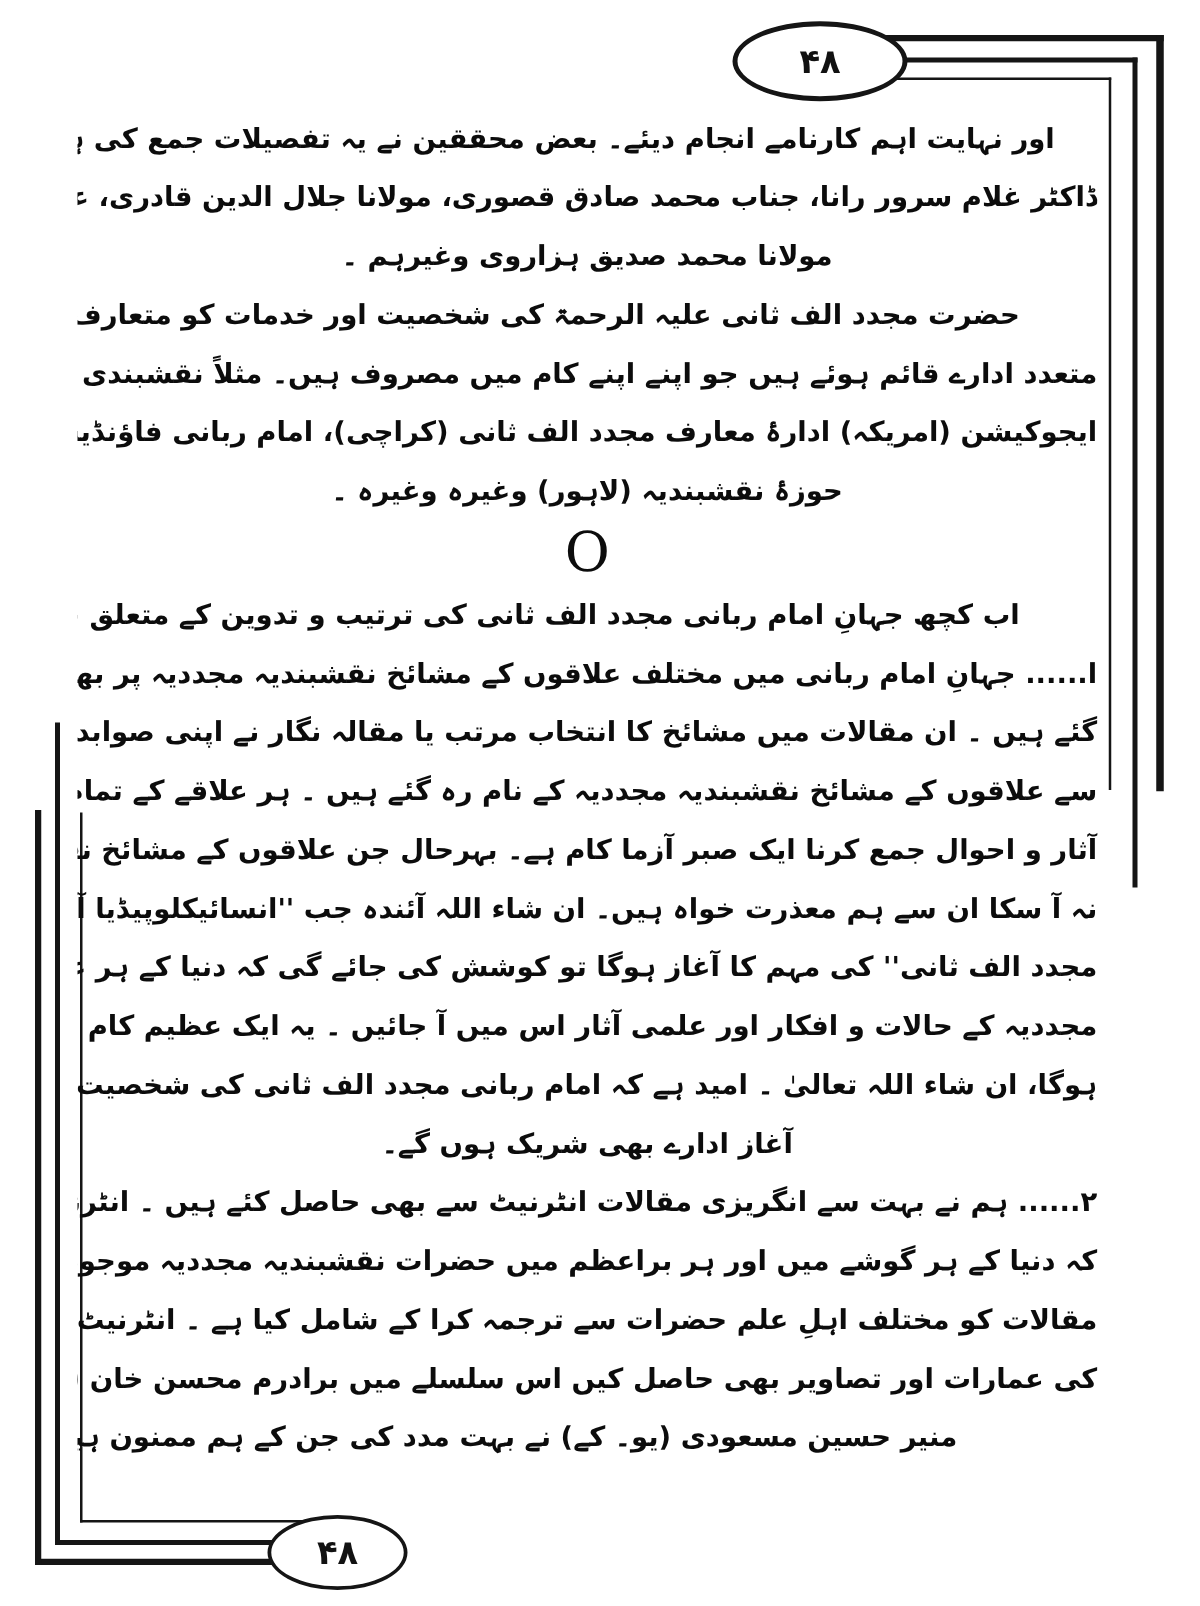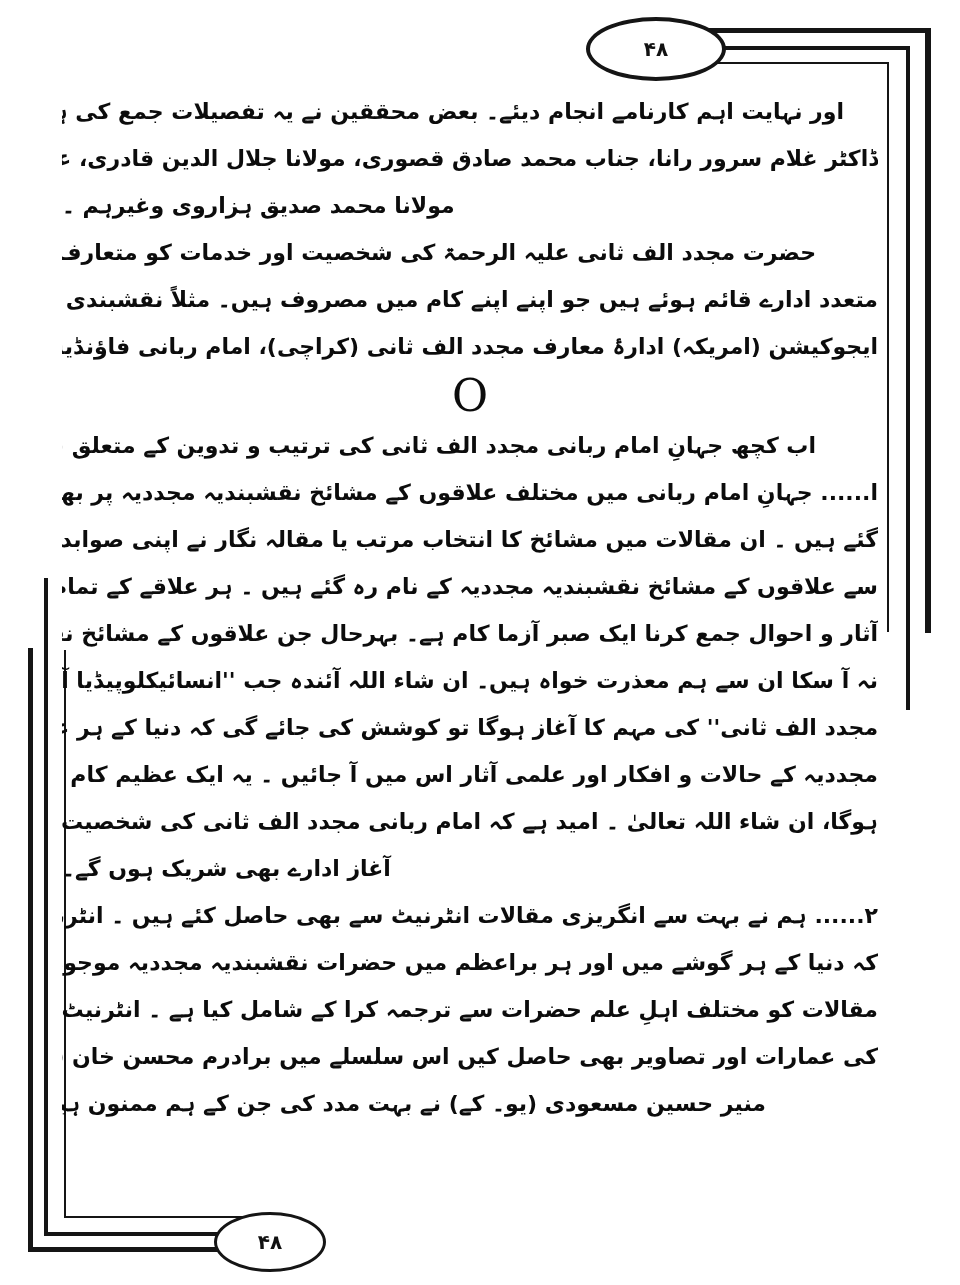--- a/index.html
+++ b/index.html
@@ -12,32 +12,32 @@
   .tr-outer{top:28px;left:652px;right:29px;height:600px;border-top:5px solid #151515;border-right:6px solid #151515;}
   .tr-mid  {top:46px;left:658px;right:50px;height:660px;border-top:4px solid #151515;border-right:4px solid #151515;}
   .tr-inner{top:62px;left:666px;right:71px;height:568px;border-top:2px solid #151515;border-right:2px solid #151515;}
   .bl-outer{top:648px;left:28px;width:202px;height:599px;border-left:5px solid #151515;border-bottom:5px solid #151515;}
   .bl-mid  {top:578px;left:44px;width:192px;height:654px;border-left:4px solid #151515;border-bottom:4px solid #151515;}
   .bl-inner{top:650px;left:64px;width:178px;height:566px;border-left:2px solid #151515;border-bottom:2px solid #151515;}
   
   .oval{
     position:absolute;background:#fff;border-radius:50%;
     display:flex;align-items:center;justify-content:center;
-    font-weight:bold;font-size:20px;line-height:1;z-index:5;
+    font-weight:bold;font-size:27px;line-height:1;z-index:5;
   }
   .oval-top{left:586px;top:17px;width:132px;height:56px;border:4px solid #151515;}
   .oval-bottom{left:214px;top:1212px;width:106px;height:54px;border:3px solid #151515;}
   
   .page-text{
     position:absolute;top:88px;left:62px;width:816px;direction:rtl;
     font-size:22px;font-weight:bold;color:#0c0c0c;overflow:hidden;
   }
   .line{line-height:47px;white-space:nowrap;}
   .line.just{text-align:justify;text-align-last:justify;}
-  .line.last{text-align:left;}
+  .line.last{text-align:center;}
   .line.ind-md{padding-right:62px;}
   .line.ind-sm{padding-right:34px;}
   .line.inset{padding-right:112px;}
   .separator{
     text-align:center;font-size:44px;line-height:52px;font-weight:normal;
     font-family:"DejaVu Serif",serif;letter-spacing:0;
   }
 </style>
 </head>
 <body>
@@ -57,20 +57,21 @@
   <span>۴۸</span>
 </div>
 
 <div class="page-text">
     <div class="line just ind-sm">اور نہایت اہم کارنامے انجام دیئے۔ بعض محققین نے یہ تفصیلات جمع کی ہیں جو شائع ہو چکیں۔ مثلاً</div>
     <div class="line just">ڈاکٹر غلام سرور رانا، جناب محمد صادق قصوری، مولانا جلال الدین قادری، علامہ محمد عبدالحکیم شرف قادری اور</div>
     <div class="line last">مولانا محمد صدیق ہزاروی وغیرہم ۔</div>
     <div class="line just ind-md">حضرت مجدد الف ثانی علیہ الرحمۃ کی شخصیت اور خدمات کو متعارف کرانے کے لئے ملک و بیرون ملک</div>
     <div class="line just">متعدد ادارے قائم ہوئے ہیں جو اپنے اپنے کام میں مصروف ہیں۔ مثلاً نقشبندی فاؤنڈیشن فور اسلامک</div>
     <div class="line just">ایجوکیشن (امریکہ) ادارۂ معارف مجدد الف ثانی (کراچی)، امام ربانی فاؤنڈیشن (کراچی)،</div>
+    <div class="line last">حوزۂ نقشبندیہ (لاہور) وغیرہ وغیرہ ۔</div>
     <div class="separator">O</div>
     <div class="line last ind-md">اب کچھ جہانِ امام ربانی مجدد الف ثانی کی ترتیب و تدوین کے متعلق چند باتیں عرض کروں گا:</div>
     <div class="line just">ا...... جہانِ امام ربانی میں مختلف علاقوں کے مشائخ نقشبندیہ مجددیہ پر بھی مقالات و مضامین شامل کئے</div>
     <div class="line just">گئے ہیں ۔ ان مقالات میں مشائخ کا انتخاب مرتب یا مقالہ نگار نے اپنی صوابدید پر کیا ہے اس طرح بہت</div>
     <div class="line just">سے علاقوں کے مشائخ نقشبندیہ مجددیہ کے نام رہ گئے ہیں ۔ ہر علاقے کے تمام مشائخ نقشبندیہ مجددیہ کے</div>
     <div class="line just">آثار و احوال جمع کرنا ایک صبر آزما کام ہے۔ بہرحال جن علاقوں کے مشائخ نقشبندیہ مجددیہ کا نام اس میں</div>
     <div class="line just">نہ آ سکا ان سے ہم معذرت خواہ ہیں۔ ان شاء اللہ آئندہ جب ''انسائیکلوپیڈیا آف حضرت امام ربانی</div>
     <div class="line just">مجدد الف ثانی'' کی مہم کا آغاز ہوگا تو کوشش کی جائے گی کہ دنیا کے ہر علاقے کے ممتاز مشائخ نقشبندیہ</div>
     <div class="line just">مجددیہ کے حالات و افکار اور علمی آثار اس میں آ جائیں ۔ یہ ایک عظیم کام ہوگا جو بیسیوں مجلدات پر مشتمل</div>
     <div class="line just">ہوگا، ان شاء اللہ تعالیٰ ۔ امید ہے کہ امام ربانی مجدد الف ثانی کی شخصیت اور تعلیمات سے متعلق اس مہم میں</div>

